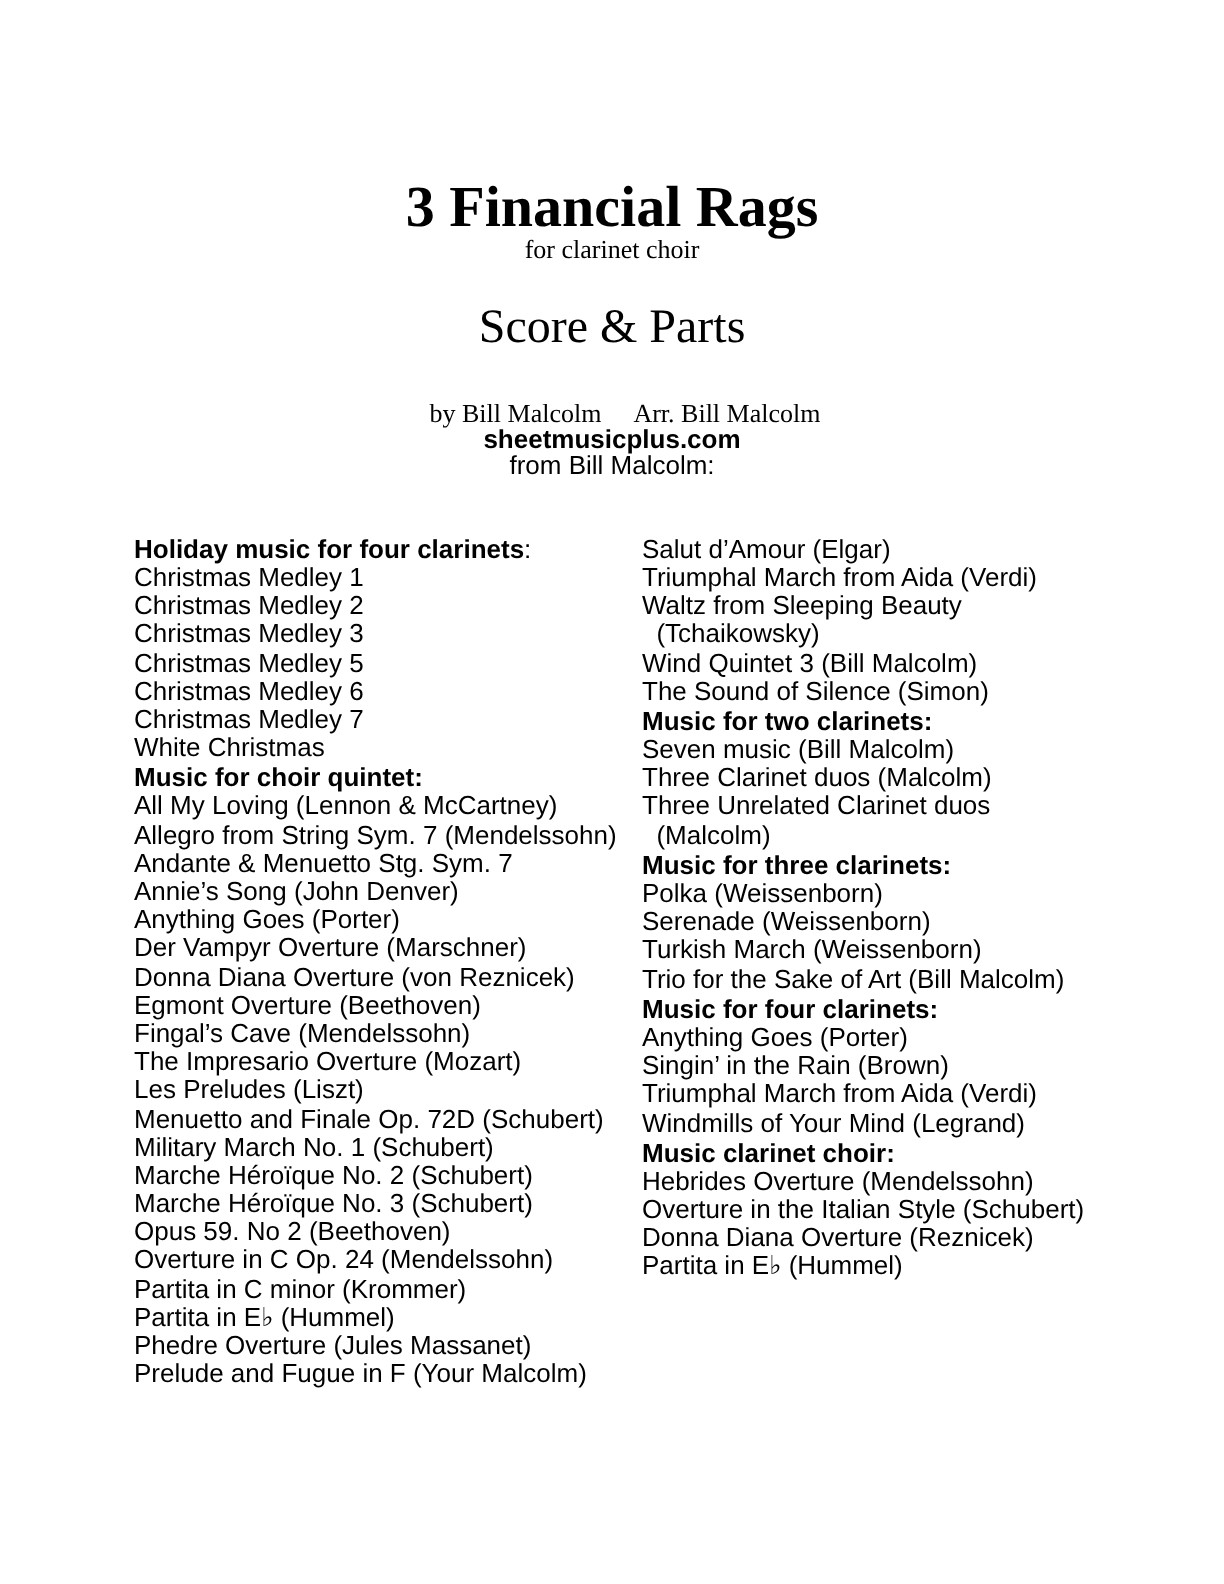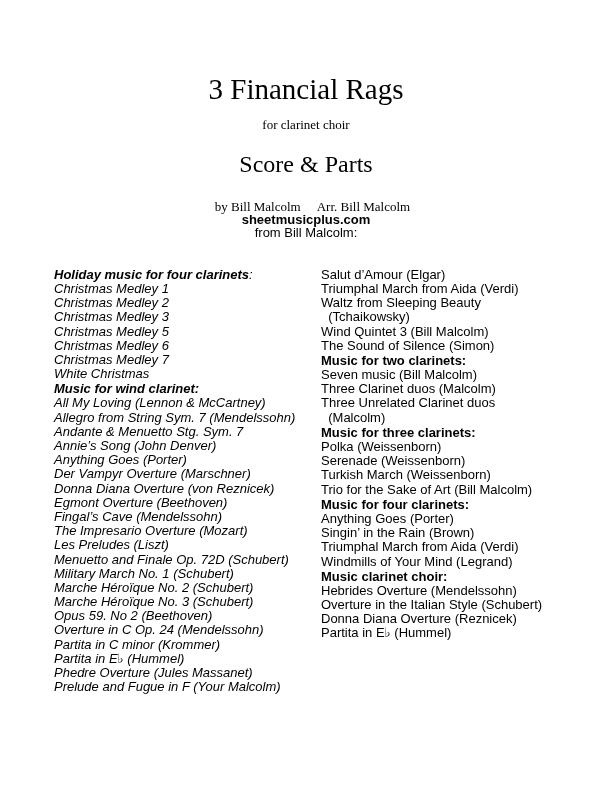--- a/index.html
+++ b/index.html
@@ -18,24 +18,24 @@
   }
   
   .center-line {
     position: absolute;
     left: 0;
     width: 612px;
     text-align: center;
     white-space: pre;
   }
   .title {
-    top: 73px;
+    top: 88px;
     font-family: "Liberation Serif", "DejaVu Serif", serif;
     font-size: 29px;
-    font-weight: normal;
+    font-weight: bold;
     line-height: 32px;
   }
   .subtitle {
     top: 117px;
     font-family: "Liberation Serif", "DejaVu Serif", serif;
     font-size: 13px;
     line-height: 15px;
   }
   .edition {
     top: 151px;
@@ -65,21 +65,21 @@
   .availability .bold-line {
     font-weight: bold;
   }
   
   .catalog-col {
     position: absolute;
     top: 267.8px;
     font-size: 13px;
     line-height: 14.2px;
   }
-  .catalog-col.left  { left: 54px;  width: 250px; font-style: italic; }
+  .catalog-col.left  { left: 67px;  width: 250px; }
   .catalog-col.right { left: 321px; width: 250px; }
   .catalog-section + .catalog-section {
     margin-top: 1px;
   }
   .cat-line {
     height: 14.2px;
     white-space: pre;
   }
   .cat-heading .hb {
     font-weight: bold;
@@ -110,21 +110,21 @@
         <div class="cat-line cat-heading"><span class="hb">Holiday music for four clarinets</span><span>:</span></div>
         <div class="cat-line">Christmas Medley 1</div>
         <div class="cat-line">Christmas Medley 2</div>
         <div class="cat-line">Christmas Medley 3</div>
         <div class="cat-line">Christmas Medley 5</div>
         <div class="cat-line">Christmas Medley 6</div>
         <div class="cat-line">Christmas Medley 7</div>
         <div class="cat-line">White Christmas</div>
       </div>
       <div class="catalog-section">
-        <div class="cat-line cat-heading"><span class="hb">Music for wind clarinet:</span></div>
+        <div class="cat-line cat-heading"><span class="hb">Music for choir quintet:</span></div>
         <div class="cat-line">All My Loving (Lennon &amp; McCartney)</div>
         <div class="cat-line">Allegro from String Sym. 7 (Mendelssohn)</div>
         <div class="cat-line">Andante &amp; Menuetto Stg. Sym. 7</div>
         <div class="cat-line">Annie’s Song (John Denver)</div>
         <div class="cat-line">Anything Goes (Porter)</div>
         <div class="cat-line">Der Vampyr Overture (Marschner)</div>
         <div class="cat-line">Donna Diana Overture (von Reznicek)</div>
         <div class="cat-line">Egmont Overture (Beethoven)</div>
         <div class="cat-line">Fingal’s Cave (Mendelssohn)</div>
         <div class="cat-line">The Impresario Overture (Mozart)</div>

